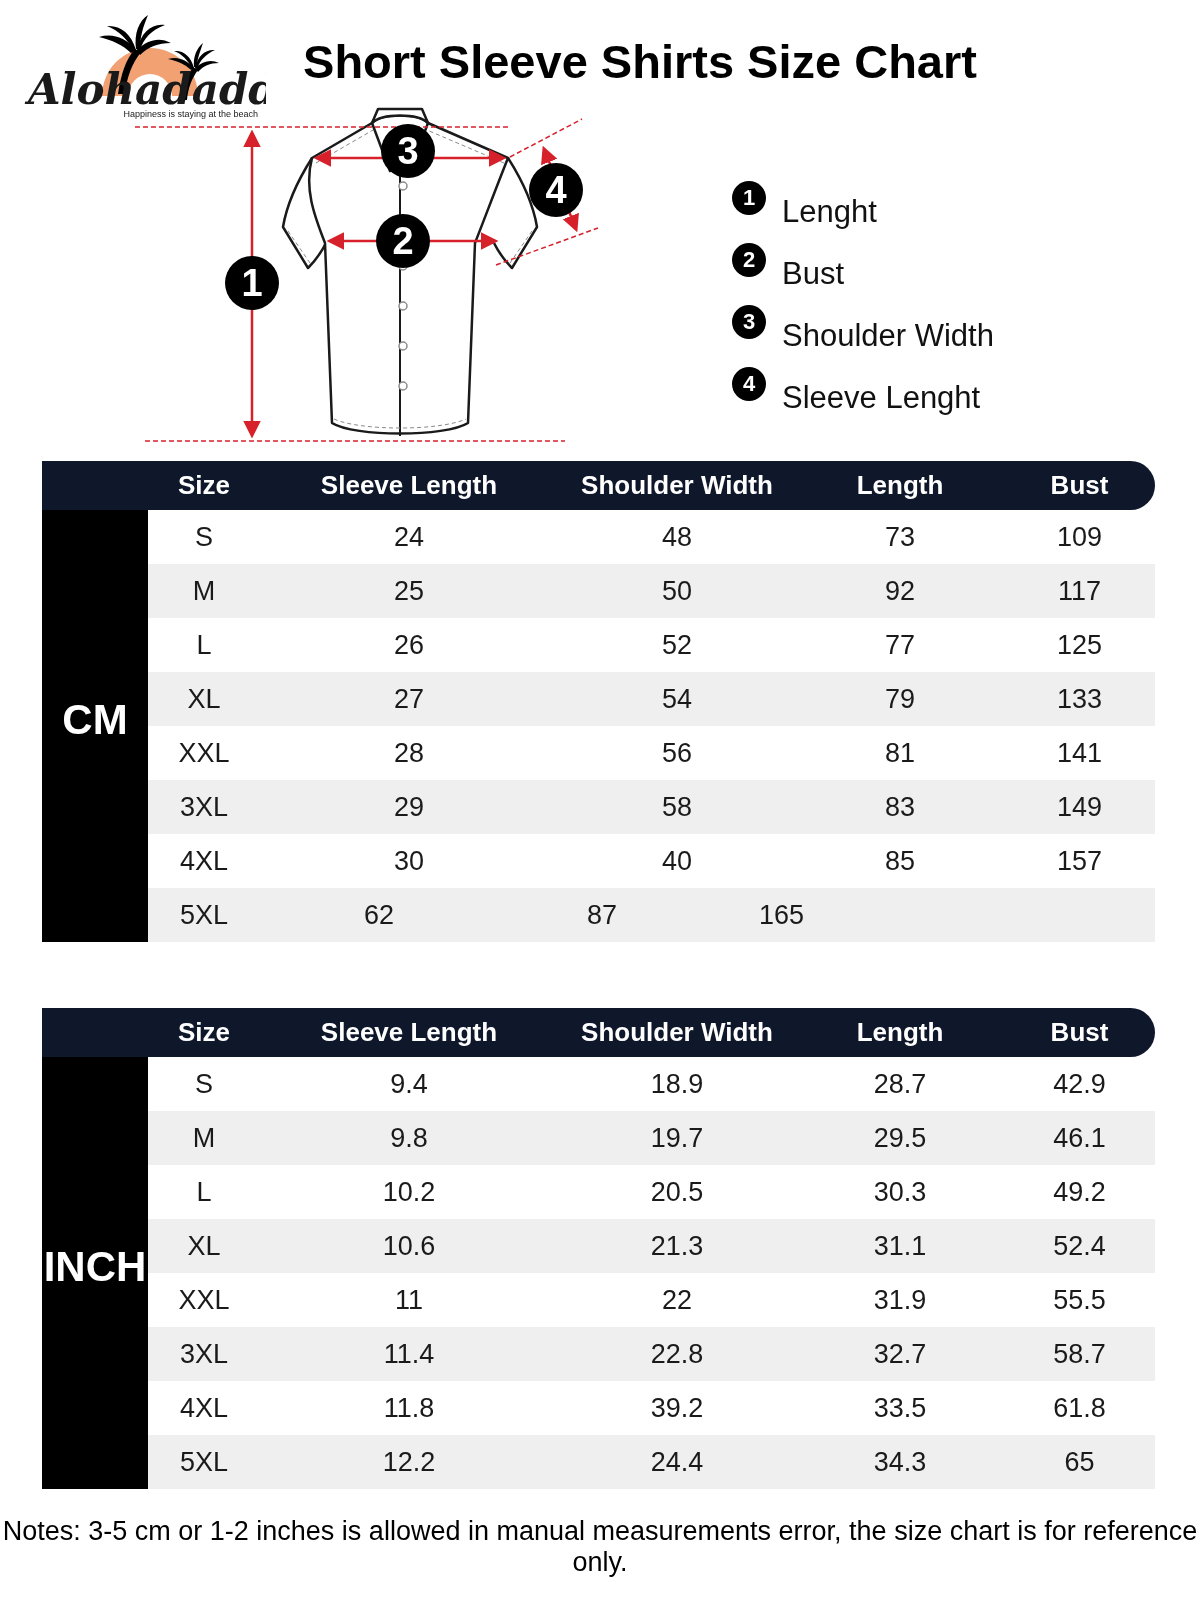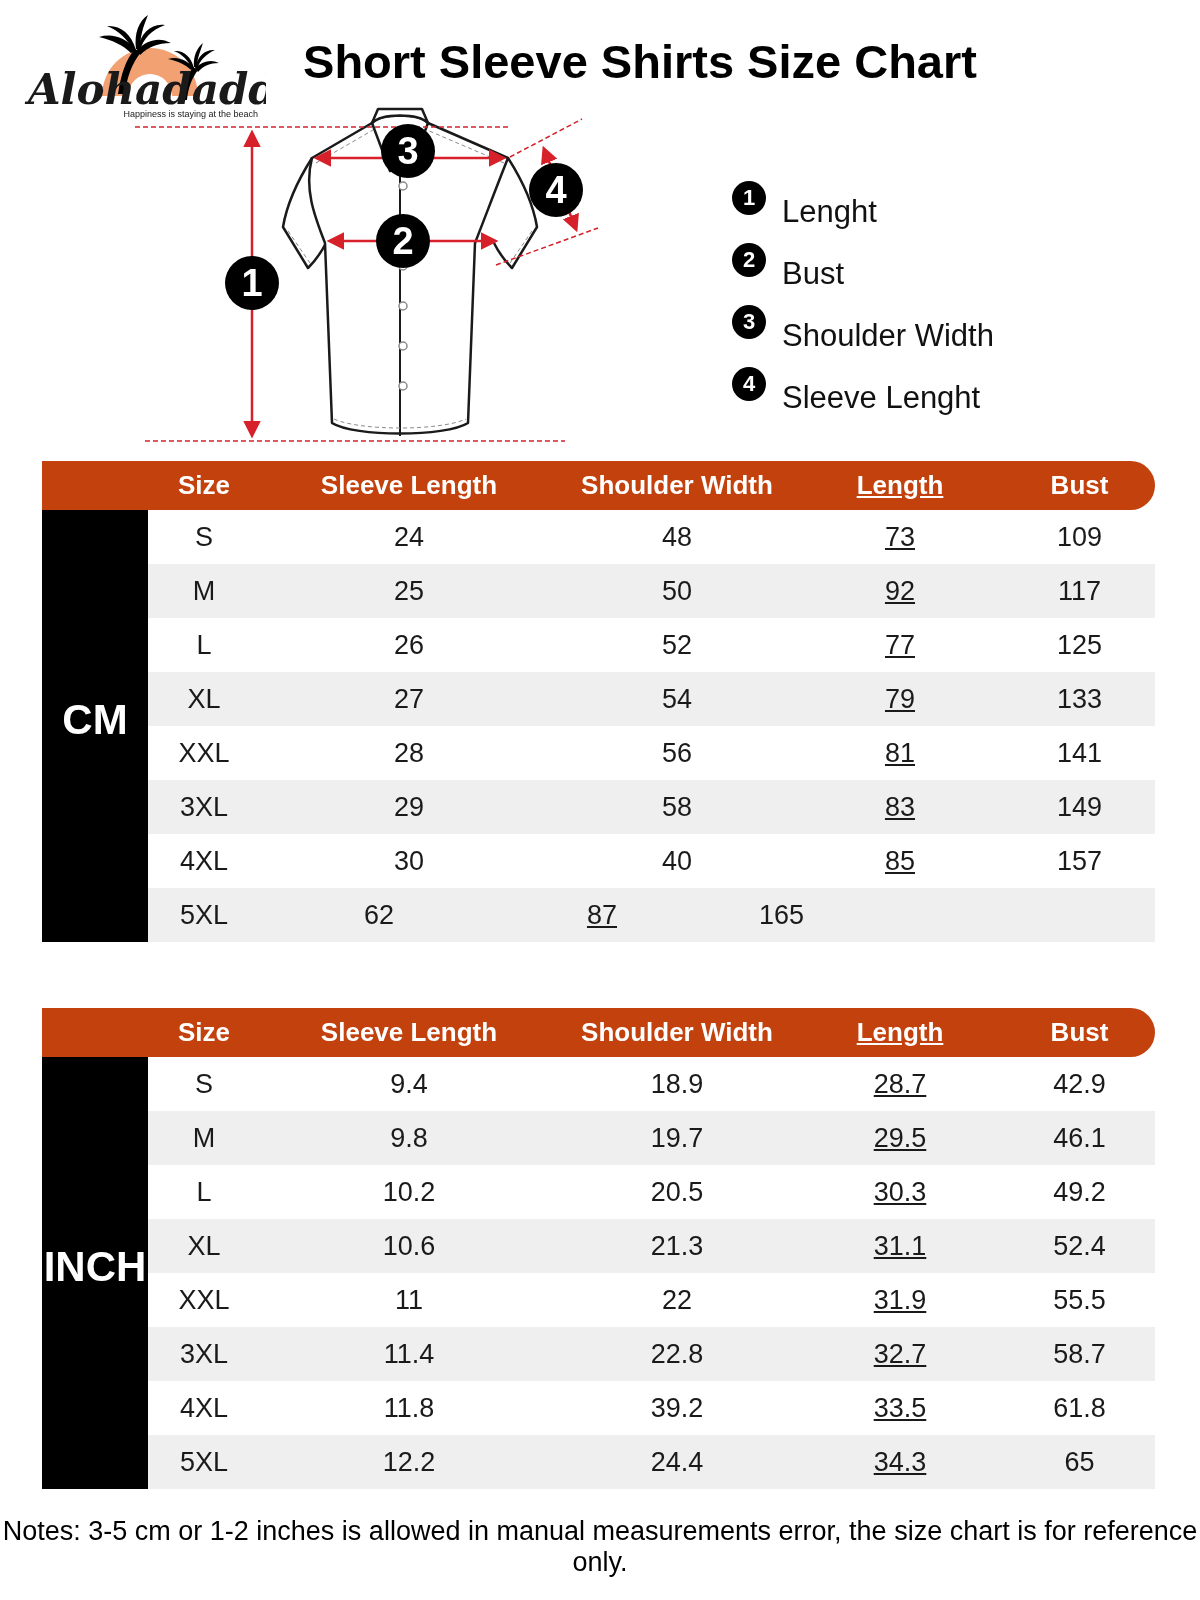--- a/index.html
+++ b/index.html
@@ -24,30 +24,30 @@
   }
   .legend-label{font-size:31px;color:#111;margin-top:28px;}
   
   .size-table{position:absolute;left:42px;width:1113px;height:481px;}
   .size-table .unit-col{
     position:absolute;left:0;top:0;bottom:0;width:106px;background:#000;
     display:flex;align-items:center;justify-content:center;
     color:#fff;font-weight:bold;font-size:42px;letter-spacing:0px;margin-top:36px;
   }
   .size-table .thead{
-    position:absolute;left:0;top:0;right:0;height:49px;background:#c2410c;
+    position:absolute;left:0;top:0;right:0;height:49px;background:#0f172a;
     border-radius:0 26px 26px 0;display:flex;align-items:center;
     padding-left:106px;box-sizing:border-box;
   }
   .hcell{color:#fff;font-weight:bold;font-size:26px;text-align:center;}
   .size-table .tbody{position:absolute;left:106px;top:49px;right:0;bottom:0;}
   .trow{height:54px;display:flex;align-items:center;background:#fff;}
   .trow.alt{background:#efefef;}
   .cell{font-size:27px;color:#1a1a1a;text-align:center;}
-  .c0{width:112px;} .c1{width:298px;} .c2{width:238px;} .c3{width:208px;text-decoration:underline;} .c4{width:151px;}
+  .c0{width:112px;} .c1{width:298px;} .c2{width:238px;} .c3{width:208px;} .c4{width:151px;}
   .table-cm{top:461px;}
   .table-inch{top:1008px;}
   
   .notes{
     position:absolute;left:0;top:1516px;width:1200px;text-align:center;
     font-size:27px;color:#000;
   }
 </style>
 </head>
 <body>

